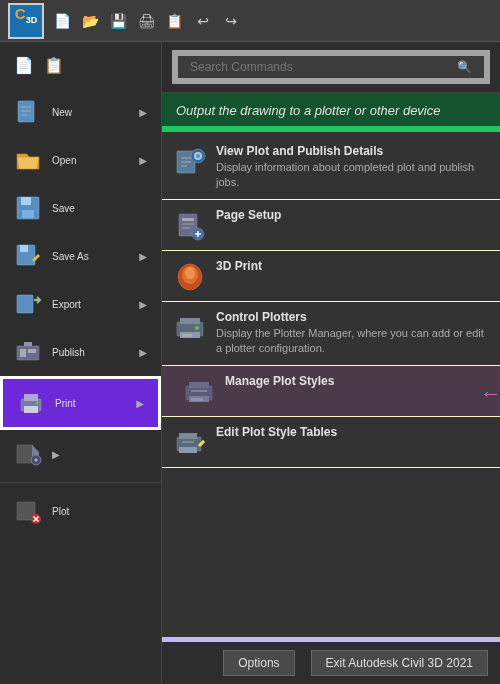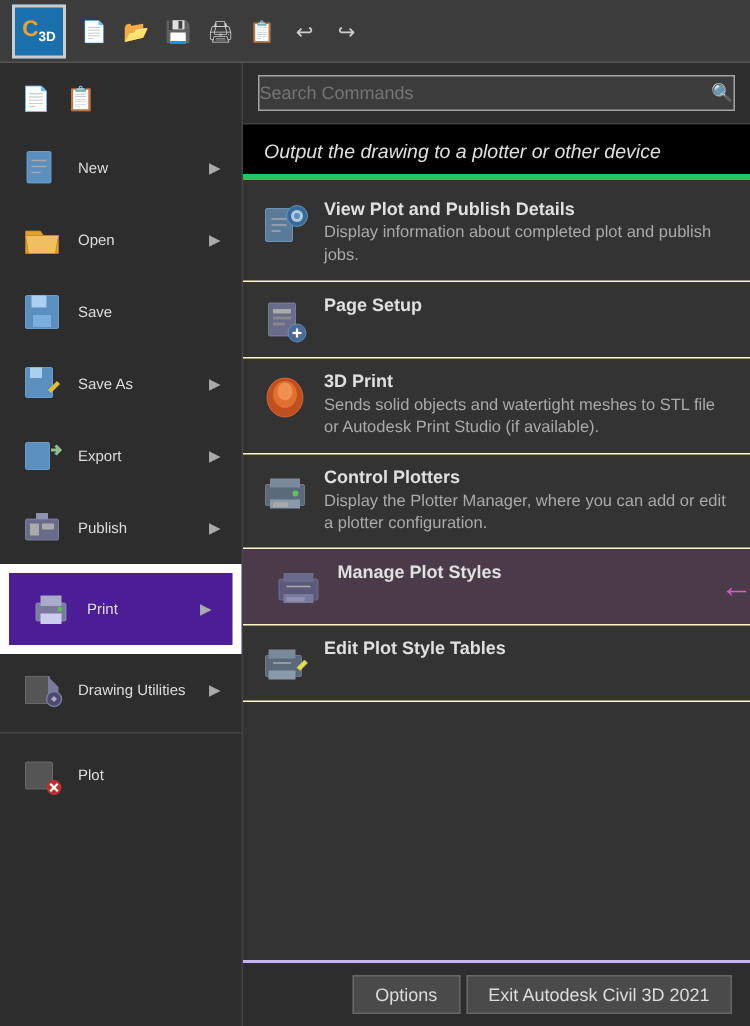--- a/index.html
+++ b/index.html
@@ -21,21 +21,20 @@
       align-items: center;
       padding: 0 8px;
       border-bottom: 1px solid #555;
     }
     .toolbar-logo {
       width: 36px;
       height: 36px;
       background: #1a6fad;
       border: 2px solid #ccc;
       display: flex;
-      align-items: center;
       justify-content: center;
       font-weight: bold;
       font-size: 13px;
       color: white;
       margin-right: 8px;
       flex-shrink: 0;
     }
     .toolbar-logo span { color: #f0a030; font-size: 15px; font-weight: 900; }
     .toolbar-logo sub { color: white; font-size: 9px; }
     .toolbar-icons {
@@ -71,22 +70,22 @@
     .sidebar-item {
       display: flex;
       align-items: center;
       padding: 10px 14px;
       cursor: pointer;
       gap: 10px;
       color: #ccc;
       position: relative;
     }
     .sidebar-item.active {
-      background: #4c1d95;
-      border: 6px solid #ffffff;
+      background: #6d28d9;
+      border: 3px solid #ffffff;
     }
     .sidebar-item-icon {
       width: 28px;
       height: 28px;
       display: flex;
       align-items: center;
       justify-content: center;
       flex-shrink: 0;
     }
     .sidebar-item-label {
@@ -115,39 +114,39 @@
     
     .search-bar {
       padding: 8px 10px;
       background: #2d2d2d;
       border-bottom: 1px solid #444;
     }
     .search-input-wrap {
       display: flex;
       align-items: center;
       background: #3c3c3c;
-      border: 1px solid #a3a3a3;
-      padding: 4px 0;
+      border: 6px solid #a3a3a3;
+      padding: 4px 12px;
       gap: 6px;
     }
     .search-input {
       background: transparent;
       border: none;
       outline: none;
       color: #ccc;
       font-size: 12px;
       width: 100%;
     }
     .search-icon { color: #aaa; font-size: 12px; }
 
     
     .content-header {
       padding: 10px 14px 8px 14px;
-      border-bottom: 4px solid #22c55e;
-      background: #000000;
+      border-bottom: 6px solid #22c55e;
+      background: #14532d;
     }
     .content-header-title {
       font-size: 13px;
       color: #e0e0e0;
       font-style: italic;
     }
 
     
     .command-list {
       flex: 1;
@@ -185,24 +184,24 @@
     .command-desc {
       font-size: 11px;
       color: #aaa;
       line-height: 1.4;
     }
 
     
     .content-footer {
       display: flex;
       justify-content: flex-end;
-      gap: 4px;
+      gap: 16px;
       padding: 8px 12px;
       background: #2d2d2d;
-      border-top: 2px solid #c4b5fd;
+      border-top: 5px solid #c4b5fd;
     }
     .footer-btn {
       padding: 5px 14px;
       background: #4a4a4a;
       border: 1px solid #666;
       color: #ddd;
       font-size: 12px;
       cursor: pointer;
     }
 
@@ -324,21 +323,20 @@
 
     <div class="sidebar-item">
       <div class="sidebar-item-icon">
         <svg class="icon-svg" viewBox="0 0 28 28" fill="none">
           <rect x="3" y="5" width="16" height="18" fill="#555" stroke="#777" stroke-width="0.5"></rect>
           <path d="M18 5 L25 12 L25 23 L18 23Z" fill="#7a7a9a"></path>
           <circle cx="22" cy="20" r="5" fill="#4a4a6a" stroke="#7a7aaa" stroke-width="1"></circle>
           <path d="M20 20 L22 18 L24 20 L22 22Z" fill="#aaaacc"></path>
         </svg>
       </div>
-      <span class="sidebar-item-label">Drawing Utilities</span>
       <span class="sidebar-item-arrow">▶</span>
     </div>
 
     <div class="sidebar-divider"></div>
 
     <div class="sidebar-item">
       <div class="sidebar-item-icon">
         <svg class="icon-svg" viewBox="0 0 28 28" fill="none">
           <rect x="3" y="5" width="18" height="18" rx="1" fill="#555" stroke="#777" stroke-width="0.5"></rect>
           <circle cx="22" cy="22" r="5" fill="#c03030"></circle>
@@ -405,21 +403,20 @@
         <div class="command-icon">
           <svg width="32" height="32" viewBox="0 0 32 32" fill="none">
             <ellipse cx="16" cy="16" rx="12" ry="13" fill="#c05020" stroke="#e07040" stroke-width="0.5"></ellipse>
             <ellipse cx="16" cy="14" rx="8" ry="9" fill="#e07030"></ellipse>
             <ellipse cx="16" cy="12" rx="5" ry="6" fill="#f09050"></ellipse>
             <path d="M10 22 Q16 28 22 22" stroke="#c05020" stroke-width="1" fill="none"></path>
           </svg>
         </div>
         <div class="command-text">
           <div class="command-name">3D Print</div>
-          <div class="command-desc">Sends solid objects and watertight meshes to STL file or Autodesk Print Studio (if available).</div>
         </div>
       </div>
 
       <div class="command-item">
         <div class="command-icon">
           <svg width="32" height="32" viewBox="0 0 32 32" fill="none">
             <rect x="3" y="10" width="26" height="14" rx="1" fill="#5a6a7a" stroke="#7a8a9a" stroke-width="0.5"></rect>
             <rect x="6" y="6" width="20" height="6" fill="#7a8a9a"></rect>
             <rect x="6" y="20" width="20" height="6" fill="#8a9aaa"></rect>
             <circle cx="23" cy="16" r="2" fill="#60c060"></circle>

